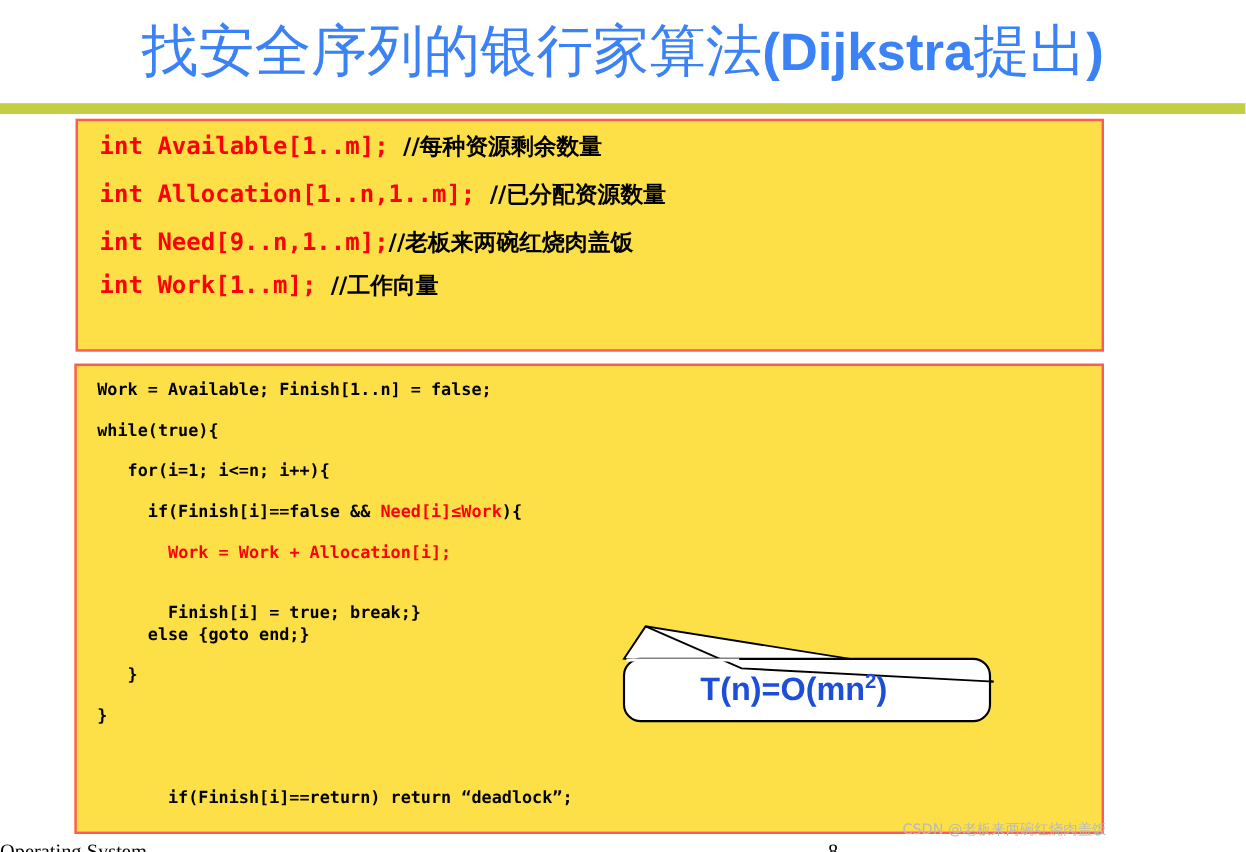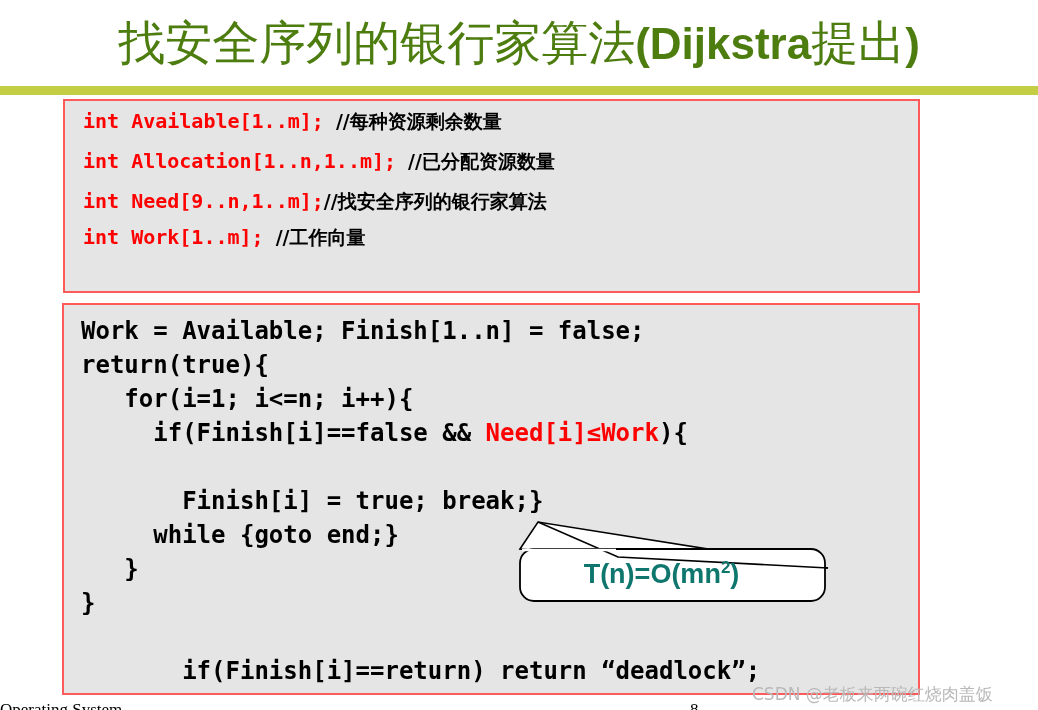--- a/index.html
+++ b/index.html
@@ -18,21 +18,21 @@
   
   #slide-title {
     position: absolute;
     left: 0;
     top: 8px;
     width: 1038px;
     text-align: center;
     font-family: "Liberation Serif", "DejaVu Serif", serif;
     font-size: 47px;
     line-height: 70px;
-    color: #4d7c0f;
+    color: #3b82f6;
     white-space: nowrap;
   }
   #slide-title .latin {
     font-family: "Liberation Sans", sans-serif;
     font-weight: bold;
     font-size: 44px;
   }
 
   
   #title-divider {
@@ -41,21 +41,21 @@
     top: 86px;
     width: 1038px;
     height: 9px;
     background: #c3ce45;
   }
 
   
   .code-box {
     position: absolute;
     border: 2px solid #fd5a5a;
-    background: #e5e5e5;
+    background: #fde047;
     box-sizing: border-box;
   }
   #decl-box {
     left: 63px;
     top: 99px;
     width: 857px;
     height: 194px;
   }
   #algo-box {
     left: 62px;
@@ -81,56 +81,56 @@
   }
   #decl-box .cn {
     font-family: "DejaVu Sans", sans-serif;
     font-weight: bold;
     font-size: 19px;
   }
 
   
   #algo-box .code-line {
     left: 17px;
-    font-size: 24px;
+    font-size: 14px;
   }
 
   
   #callout {
     position: absolute;
     left: 498px;
     top: 505px;
     width: 345px;
     height: 105px;
   }
   #callout svg { display: block; }
   #callout-label {
     position: absolute;
     left: 0;
     top: 53px;
     width: 327px;
     text-align: center;
     font-family: "Liberation Sans", sans-serif;
     font-weight: bold;
     font-size: 27px;
-    color: #0f766e;
+    color: #1d4ed8;
     white-space: nowrap;
   }
   #callout-label sup {
     font-size: 17px;
     vertical-align: super;
   }
 
   
   #watermark {
     position: absolute;
     left: 752px;
     top: 683px;
     font-family: "DejaVu Sans", sans-serif;
-    font-size: 17px;
+    font-size: 12px;
     color: #b9b9b9;
     white-space: nowrap;
   }
 
   
   #footer-left {
     position: absolute;
     left: 0;
     top: 700px;
     font-family: "Liberation Serif", serif;
@@ -153,31 +153,32 @@
 
 <div id="slide-title">
   <span>找安全序列的银行家算法</span><span class="latin">(</span><span class="latin">Dijkstra</span><span>提出</span><span class="latin">)</span>
 </div>
 
 <div id="title-divider"></div>
 
 <div id="decl-box" class="code-box">
     <div class="code-line" style="top: 8px;"><span class="kw">int Available[1..m]; </span><span class="cmt cn">//每种资源剩余数量</span></div>
     <div class="code-line" style="top: 48px;"><span class="kw">int Allocation[1..n,1..m]; </span><span class="cmt cn">//已分配资源数量</span></div>
-    <div class="code-line" style="top: 88px;"><span class="kw">int Need[9..n,1..m];</span><span class="cmt cn">//找安全序列的银行家算法</span></div>
+    <div class="code-line" style="top: 88px;"><span class="kw">int Need[9..n,1..m];</span><span class="cmt cn">//老板来两碗红烧肉盖饭</span></div>
     <div class="code-line" style="top: 124px; text-align: center;"><span class="kw">int Work[1..m]; </span><span class="cmt cn">//工作向量</span></div>
   </div>
 
 <div id="algo-box" class="code-box">
     <div class="code-line" style="top: 12px;"><span>Work = Available; Finish[1..n] = false;</span></div>
-    <div class="code-line" style="top: 46px;"><span>return(true){</span></div>
+    <div class="code-line" style="top: 46px;"><span>while(true){</span></div>
     <div class="code-line" style="top: 80px;"><span>   for(i=1; i&lt;=n; i++){</span></div>
     <div class="code-line" style="top: 114px;"><span>     if(Finish[i]==false &amp;&amp; </span><span class="kw">Need[i]≤Work</span><span>){</span></div>
-    <div class="code-line" style="top: 182px;"><span>       Finish[i] = true; break;}</span></div>
-    <div class="code-line" style="top: 216px;"><span>     while {goto end;}</span></div>
+    <div class="code-line" style="top: 148px;"><span>       </span><span class="kw">Work = Work + Allocation[i];</span></div>
+    <div class="code-line" style="top: 198px;"><span>       Finish[i] = true; break;}</span></div>
+    <div class="code-line" style="top: 216px;"><span>     else {goto end;}</span></div>
     <div class="code-line" style="top: 250px;"><span>   }</span></div>
     <div class="code-line" style="top: 284px;"><span>}</span></div>
     <div class="code-line" style="top: 352px;"><span>       if(Finish[i]==return) return “deadlock”;</span></div>
   </div>
 
 <div id="callout">
   <svg width="345" height="105" viewBox="0 0 345 105">
     <path d="M22,44 L40,17 L330,63 L120,52 Z" fill="#ffffff" stroke="#000000" stroke-width="1.6" stroke-linejoin="miter"></path>
     <rect x="22" y="44" width="305" height="52" rx="14" ry="14" fill="#ffffff" stroke="#000000" stroke-width="1.8"></rect>
     <path d="M40,17 L120,52 L330,63" fill="none" stroke="#000000" stroke-width="1.6"></path>

